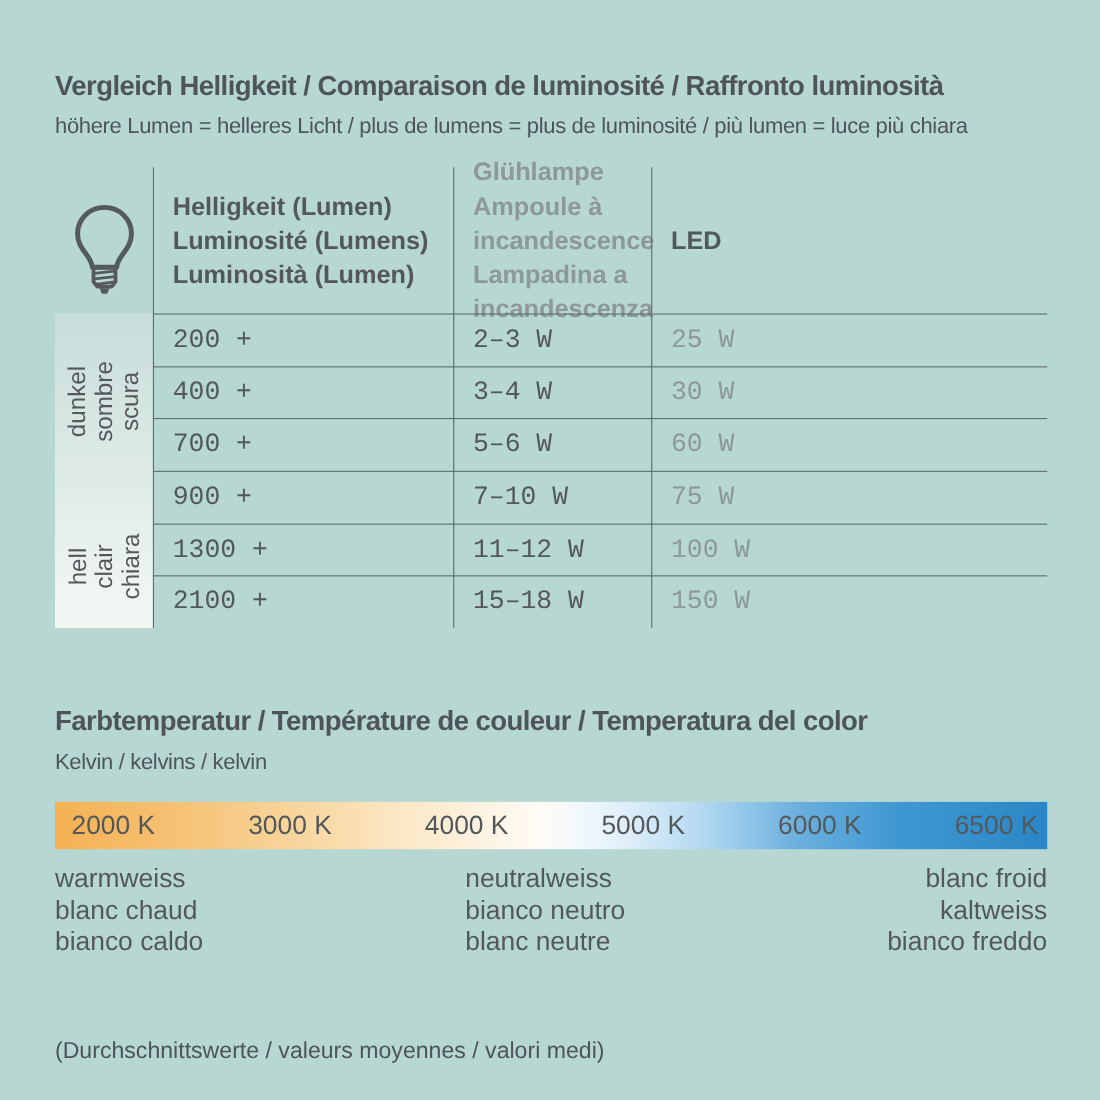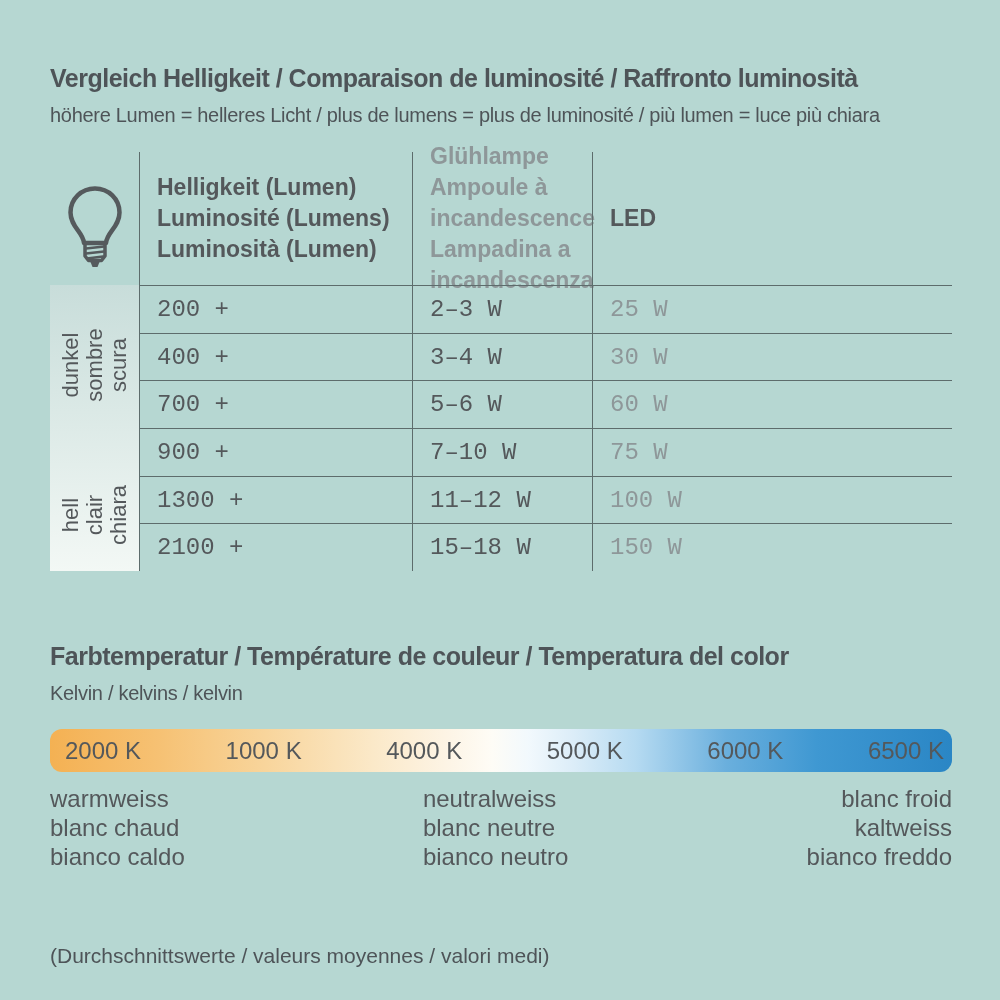--- a/index.html
+++ b/index.html
@@ -72,21 +72,20 @@
   .kbar{
     position:absolute;left:50px;top:729px;width:902px;height:43px;
     box-sizing:border-box;
     display:flex;align-items:center;justify-content:space-between;
     padding:0 8px 0 15px;
     font-size:24px;color:#54585b;
     background:linear-gradient(90deg,
       #f4b153 0%, #f6c173 12%, #f8d59c 24%, #fbe9c9 36%, #fdf4e5 44%,
       #fefcf6 49%, #f2f9fd 53%, #dcedf8 58%, #b5daf1 65%, #6aafdd 75%,
       #3f98d2 85%, #2a86c5 100%);
-    border-radius:12px;
   }
   .kbar span{white-space:nowrap;}
   .descs{
     position:absolute;left:50px;top:784px;width:902px;
     display:flex;justify-content:space-between;
     font-size:24px;line-height:29px;color:#54585b;
   }
   .desc.right{text-align:right;}
 
   .footer{
@@ -164,37 +163,37 @@
   <div class="cell rt">2100 +</div>
   <div class="cell rt">15–18 W</div>
   <div class="cell rt gray">150 W</div>
 </div>
 
 <h2 class="title" id="temp-title">Farbtemperatur / Température de couleur / Temperatura del color</h2>
 <p class="subline" id="temp-subtitle">Kelvin / kelvins / kelvin</p>
 
 <div class="kbar">
   <span>2000 K</span>
-  <span>1000 K</span>
+  <span>3000 K</span>
   <span>4000 K</span>
   <span>5000 K</span>
   <span>6000 K</span>
   <span>6500 K</span>
 </div>
 
 <div class="descs">
   <div class="desc">
     <div>warmweiss</div>
     <div>blanc chaud</div>
     <div>bianco caldo</div>
   </div>
   <div class="desc">
     <div>neutralweiss</div>
+    <div>bianco neutro</div>
     <div>blanc neutre</div>
-    <div>bianco neutro</div>
   </div>
   <div class="desc right">
     <div>blanc froid</div>
     <div>kaltweiss</div>
     <div>bianco freddo</div>
   </div>
 </div>
 
 <p class="footer">(Durchschnittswerte / valeurs moyennes / valori medi)</p>
 

